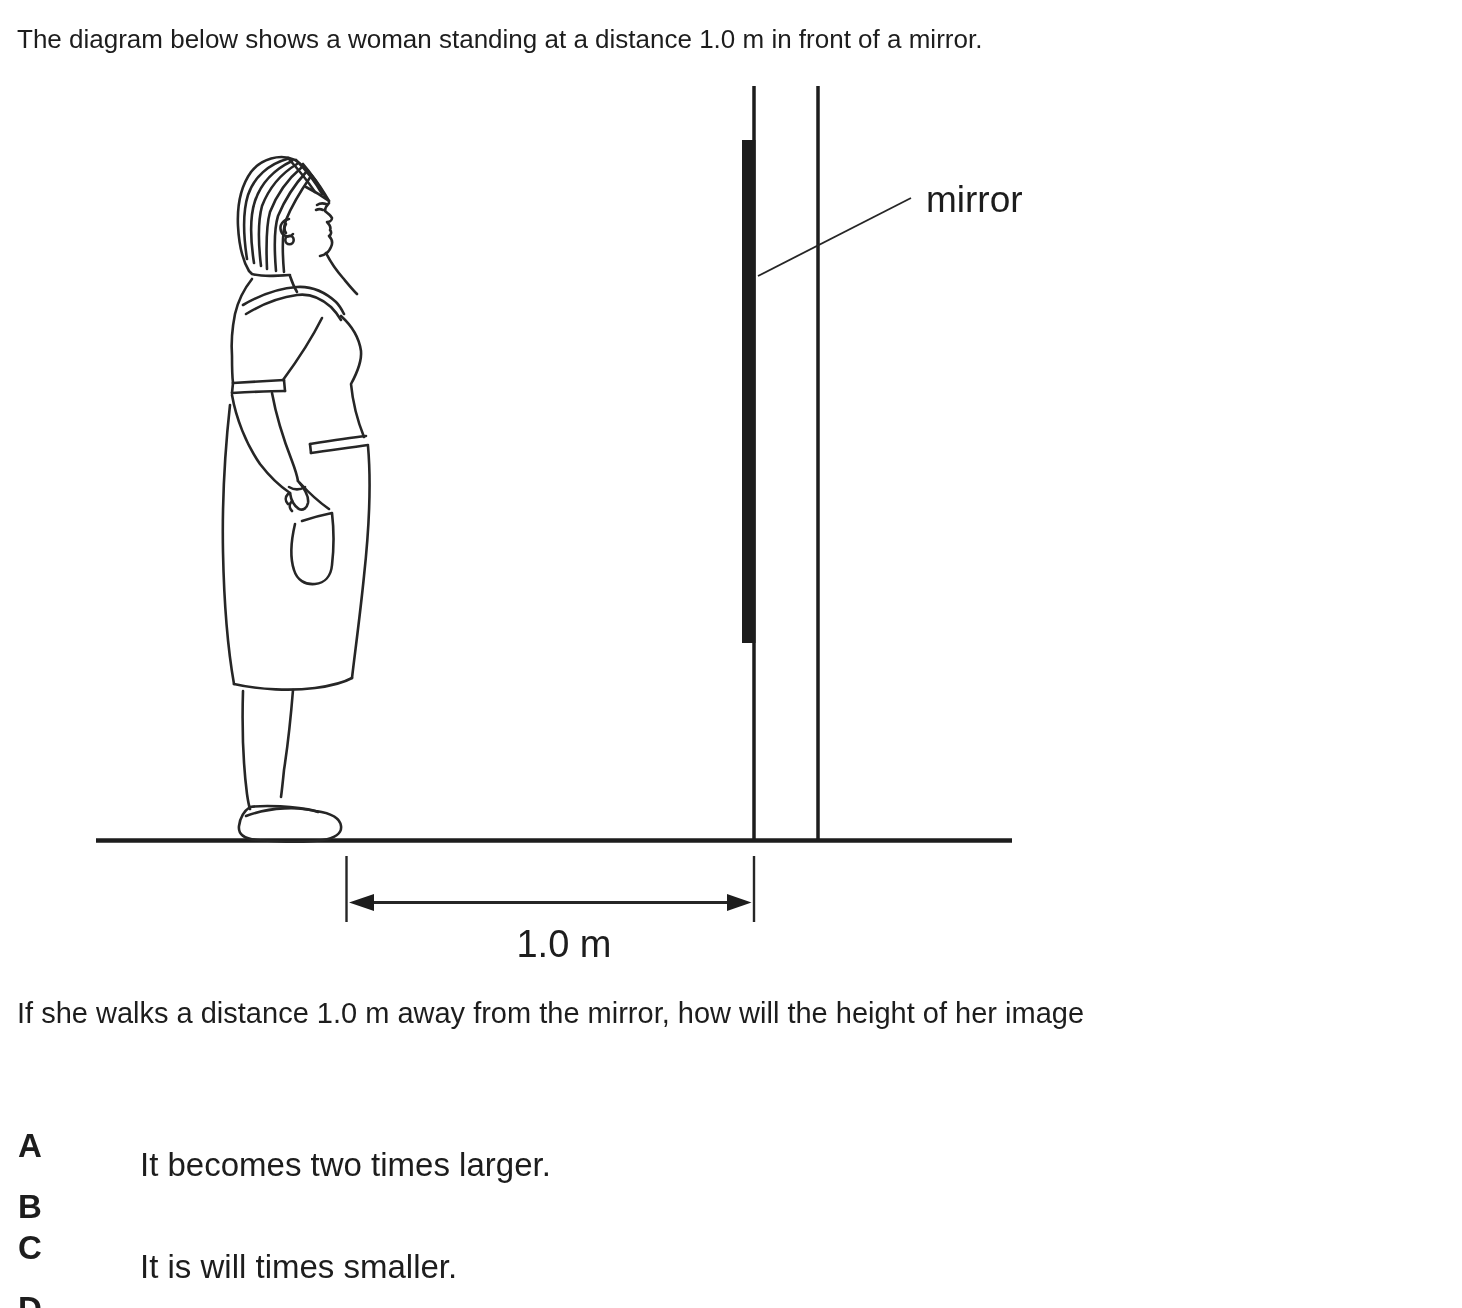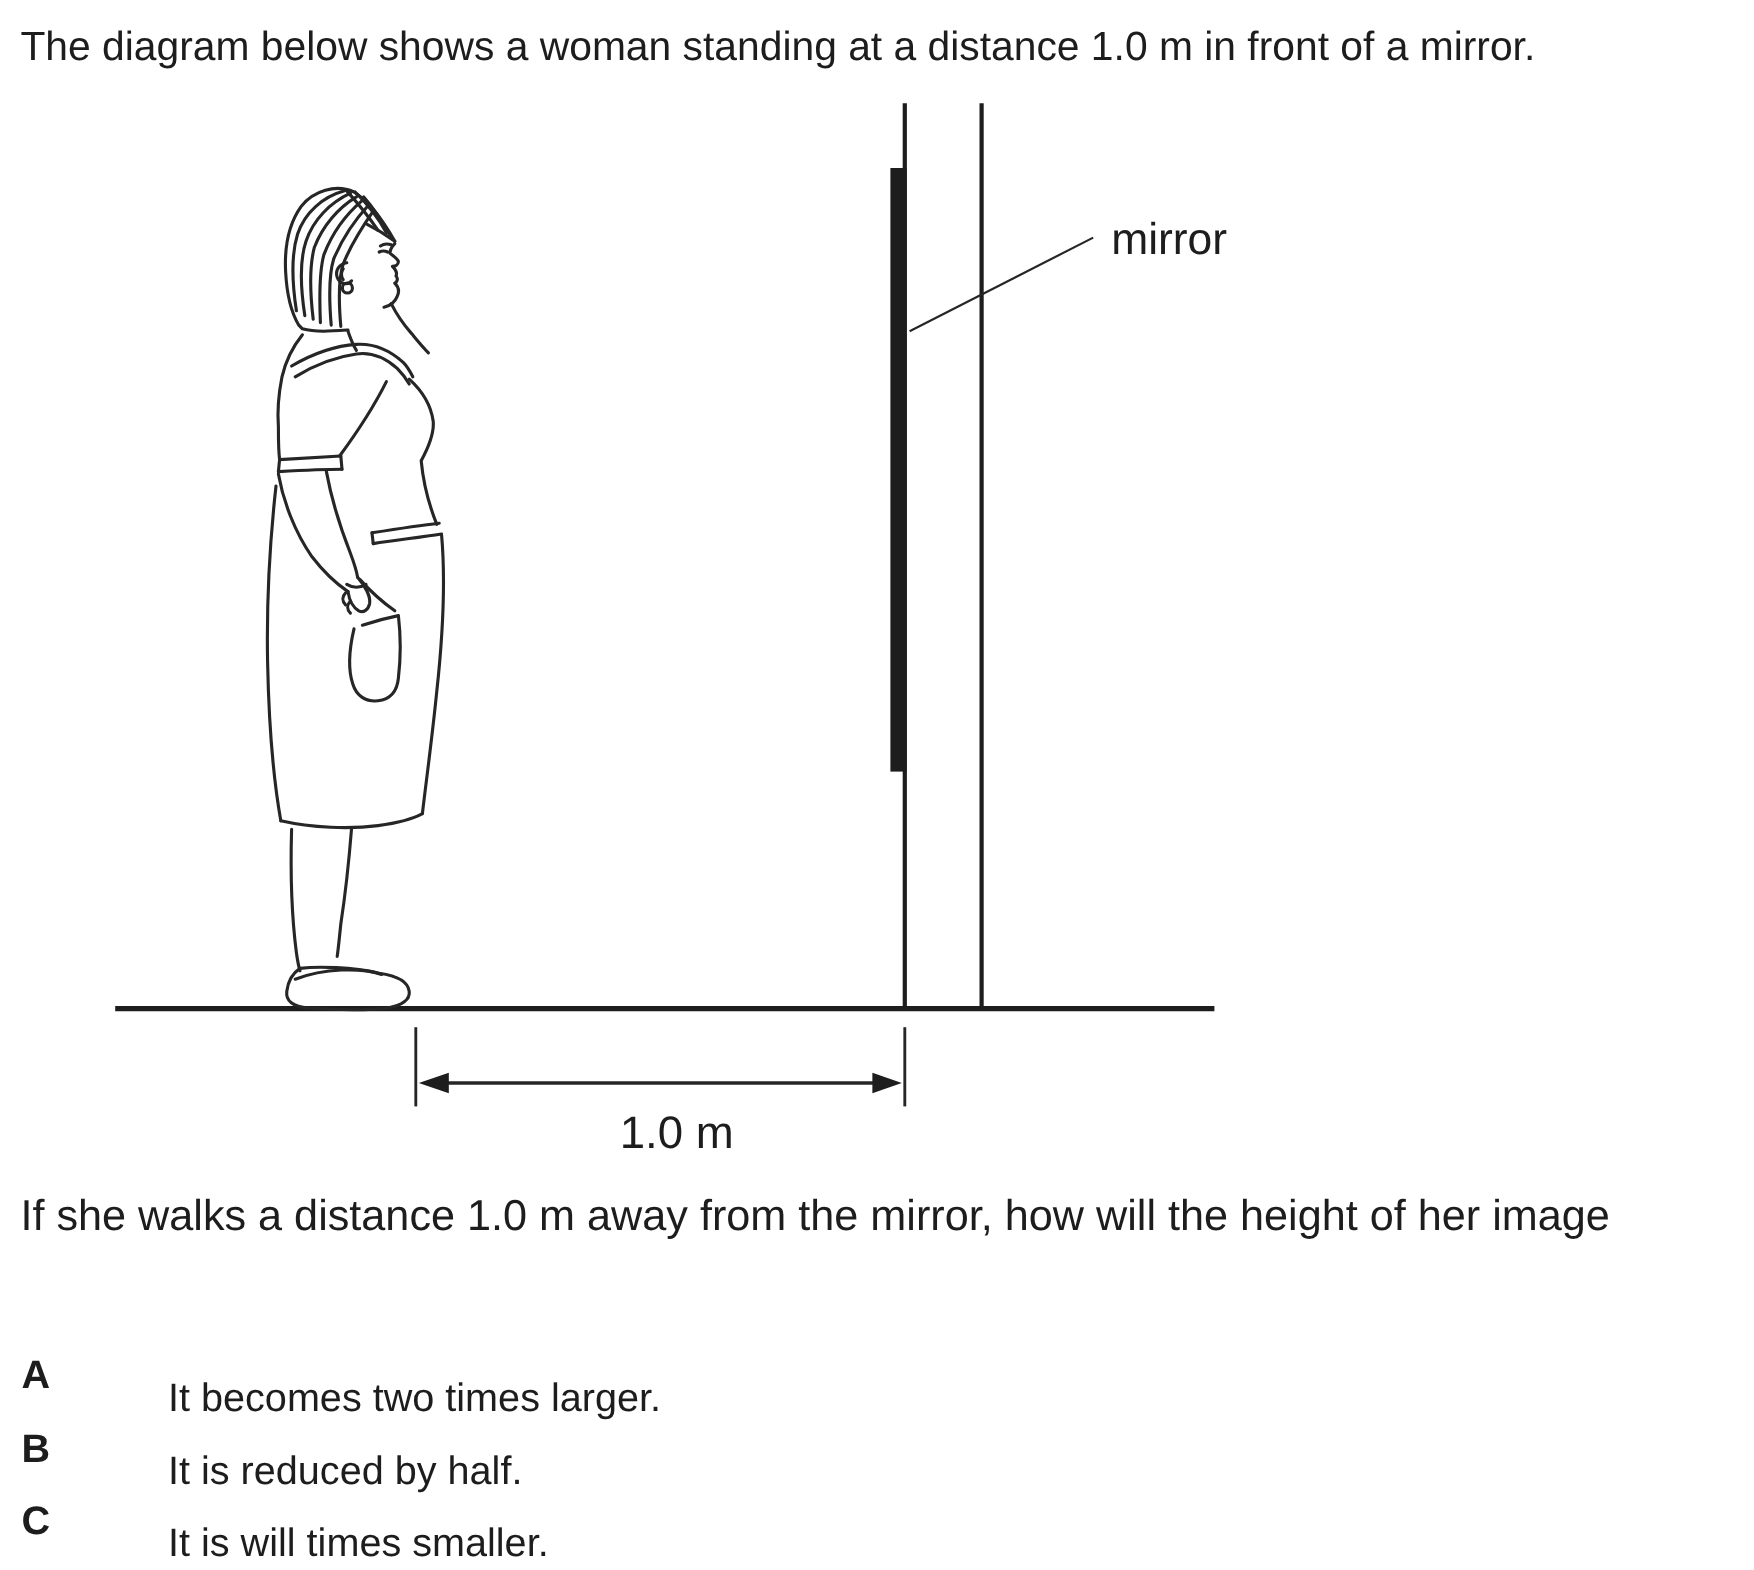--- a/index.html
+++ b/index.html
@@ -6,26 +6,26 @@
   .page{
     position:relative;
     width:1462px;height:1308px;
     background:#ffffff;
     font-family:"Liberation Sans", sans-serif;
     color:#1d1d1d;
     overflow:hidden;
   }
   .title{
     position:absolute;left:17px;top:19px;width:1435px;
-    font-size:34px;line-height:40px;color:#1d1d1d;white-space:nowrap;
+    font-size:26px;line-height:40px;color:#1d1d1d;white-space:nowrap;
   }
   .diagram-svg{position:absolute;left:0;top:0;width:1462px;height:1308px;}
   .question{
     position:absolute;left:17px;top:991px;width:1435px;
-    font-size:36px;line-height:44px;color:#1d1d1d;
+    font-size:29px;line-height:44px;color:#1d1d1d;
   }
   .options{
     position:absolute;left:18px;top:1125px;width:1200px;
     font-size:33px;line-height:41.5px;color:#1d1d1d;
   }
   .option-row{display:flex;}
   .option-letter{font-weight:bold;width:122px;flex:0 0 122px;}
   .option-text{flex:1;margin-top:19px;}
   svg text{font-family:"Liberation Sans", sans-serif;fill:#1d1d1d;}
   .art{stroke:#262626;stroke-width:2.6;fill:none;stroke-linecap:round;stroke-linejoin:round;}
@@ -124,21 +124,20 @@
     <div>If she walks a distance 1.0 m away from the mirror, how will the height of her image</div>
   </div>
 
   <div class="options">
     <div class="option-row">
       <span class="option-letter">A</span>
       <span class="option-text">It becomes two times larger.</span>
     </div>
     <div class="option-row">
       <span class="option-letter">B</span>
-      <span class="option-text">It is reduced by half.</span>
     </div>
     <div class="option-row">
       <span class="option-letter">C</span>
       <span class="option-text">It is will times smaller.</span>
     </div>
     <div class="option-row">
       <span class="option-letter">D</span>
     </div>
   </div>
 

